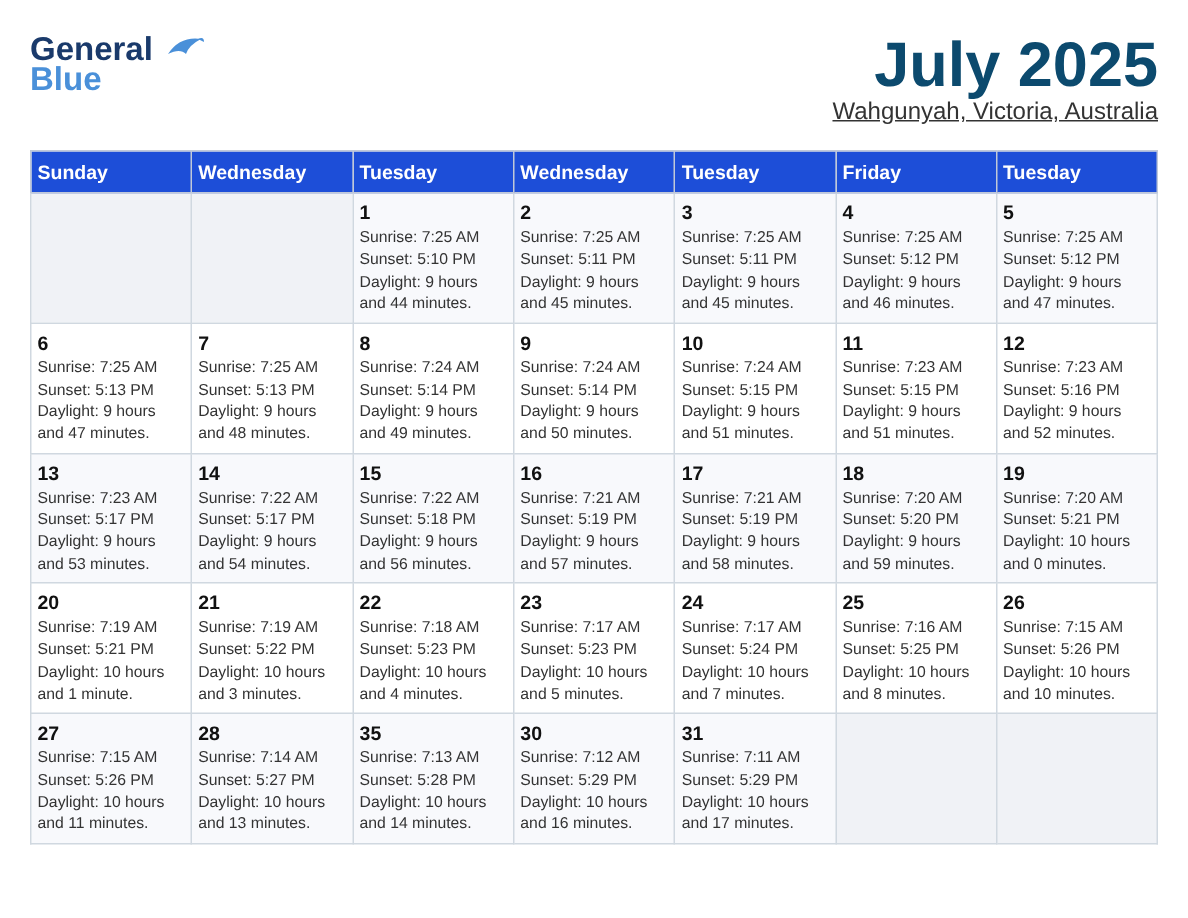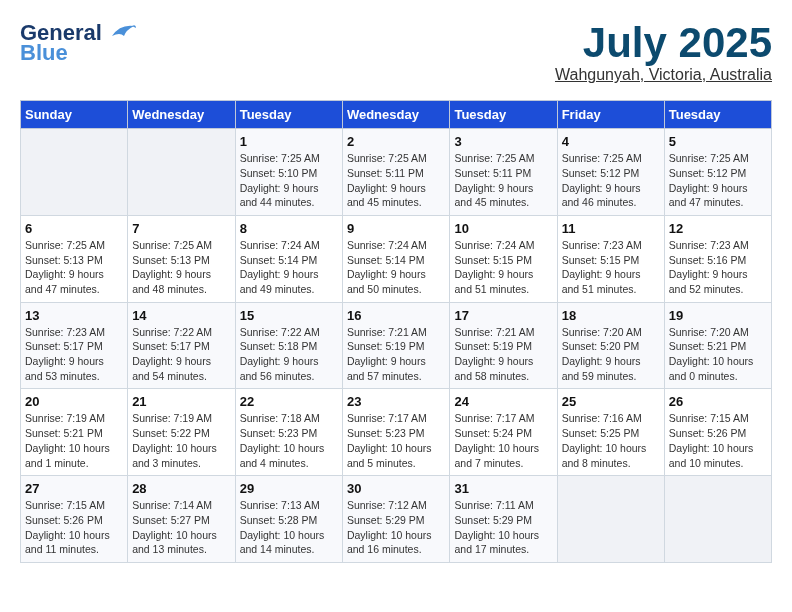--- a/index.html
+++ b/index.html
@@ -234,21 +234,21 @@
       <tr>
         <td>
           <span class="day-num">27</span>
           <div class="day-detail">Sunrise: 7:15 AM<br>Sunset: 5:26 PM<br>Daylight: 10 hours<br>and 11 minutes.</div>
         </td>
         <td>
           <span class="day-num">28</span>
           <div class="day-detail">Sunrise: 7:14 AM<br>Sunset: 5:27 PM<br>Daylight: 10 hours<br>and 13 minutes.</div>
         </td>
         <td>
-          <span class="day-num">29</span>
+          <span class="day-num">35</span>
           <div class="day-detail">Sunrise: 7:13 AM<br>Sunset: 5:28 PM<br>Daylight: 10 hours<br>and 14 minutes.</div>
         </td>
         <td>
           <span class="day-num">30</span>
           <div class="day-detail">Sunrise: 7:12 AM<br>Sunset: 5:29 PM<br>Daylight: 10 hours<br>and 16 minutes.</div>
         </td>
         <td>
           <span class="day-num">31</span>
           <div class="day-detail">Sunrise: 7:11 AM<br>Sunset: 5:29 PM<br>Daylight: 10 hours<br>and 17 minutes.</div>
         </td>

